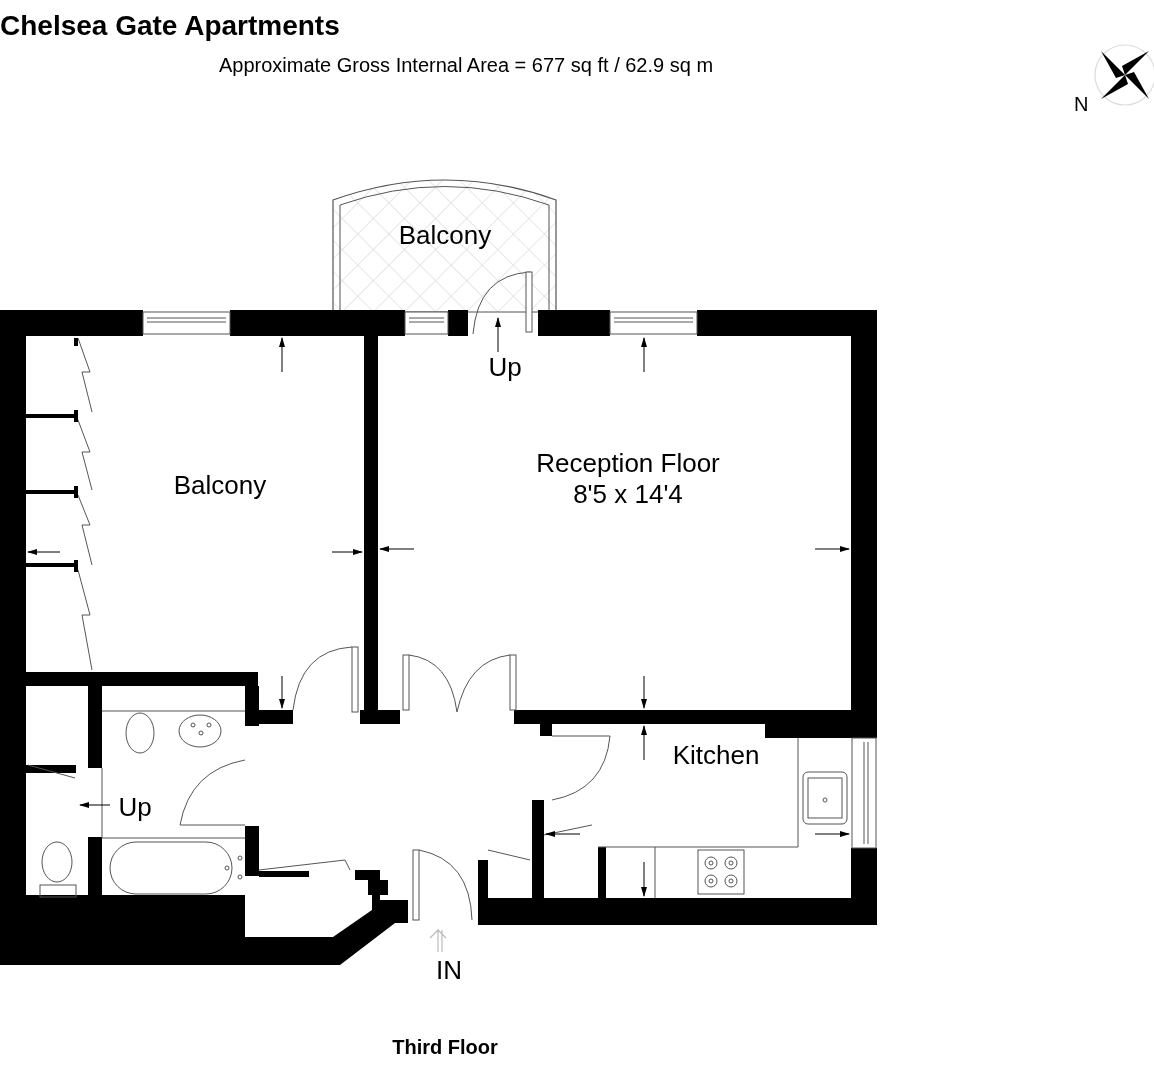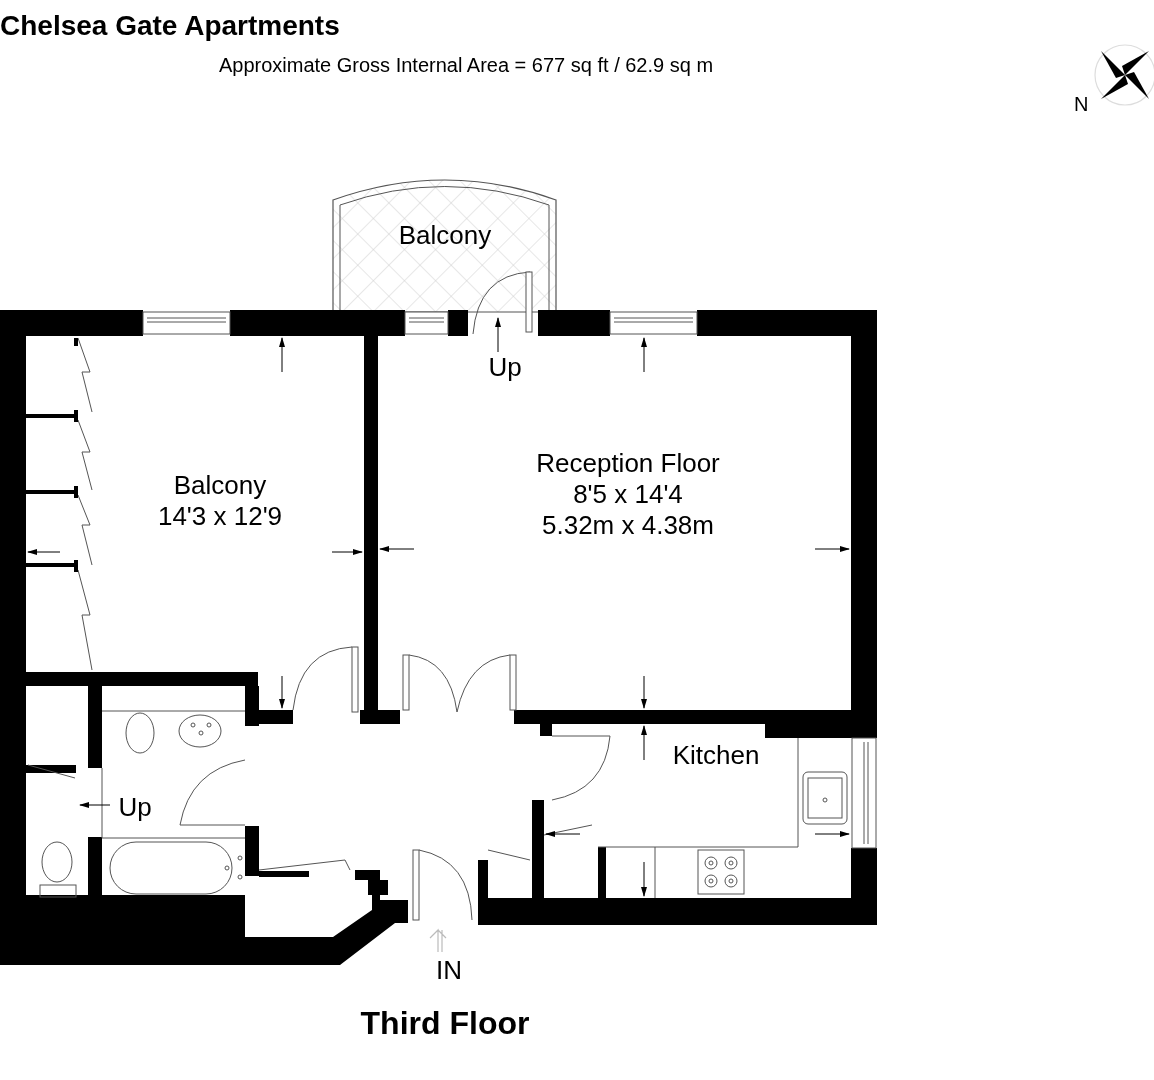--- a/index.html
+++ b/index.html
@@ -1,19 +1,19 @@
 <!DOCTYPE html>
 <html><head>
   <meta charset="utf-8">
   <style>
     html, body { margin: 0; padding: 0; background: #ffffff; }
     body { width: 1154px; height: 1080px; position: relative; overflow: hidden; font-family: "Liberation Sans", sans-serif; color: #000; }
     .title { position: absolute; left: 0; top: 10px; width: 874px; text-align: left; font-weight: bold; font-size: 28px; }
     .subtitle { position: absolute; left: 0; top: 54px; width: 874px; text-align: center; font-size: 20px; padding-left: 29px; }
-    .floor-label { position: absolute; left: 300px; top: 1005px; width: 290px; text-align: center; font-weight: bold; font-size: 32px; }
+    .floor-label { position: absolute; left: 300px; top: 1036px; width: 290px; text-align: center; font-weight: bold; font-size: 20px; }
     .compass-n { position: absolute; left: 1074px; top: 93px; font-size: 20px; }
     svg.plan { position: absolute; left: 0; top: 0; }
     .lbl { position: absolute; text-align: center; font-size: 26px; line-height: 1.2; white-space: nowrap; }
   </style>
 </head>
 <body>
 
 <div class="title">Chelsea Gate Apartments</div>
 <div class="subtitle">Approximate Gross Internal Area = 677 sq ft / 62.9 sq m</div>
 
@@ -190,27 +190,25 @@
     <path d="M438,952 L438,930 L430,938 M438,930 L446,938 M442,952 L442,930"></path>
   </g>
 </svg>
 
 <div class="lbl" style="left:375px;top:220px;width:140px;">
   <div>Balcony</div>
 </div>
 
 <div class="lbl" style="left:95px;top:470px;width:250px;">
   <div>Balcony</div>
-  <div>14'3 x 12'9</div>
 </div>
 
 <div class="lbl" style="left:490px;top:448px;width:276px;">
   <div>Reception Floor</div>
   <div>8'5 x 14'4</div>
-  <div>5.32m x 4.38m</div>
 </div>
 
 <div class="lbl" style="left:590px;top:724px;width:224px;">
   <div style="padding-left:28px;margin-top:16px;">Kitchen</div>
 </div>
 
 <div class="lbl" style="left:480px;top:352px;width:50px;">Up</div>
 <div class="lbl" style="left:110px;top:792px;width:50px;">Up</div>
 <div class="lbl" style="left:424px;top:955px;width:50px;">IN</div>
 

